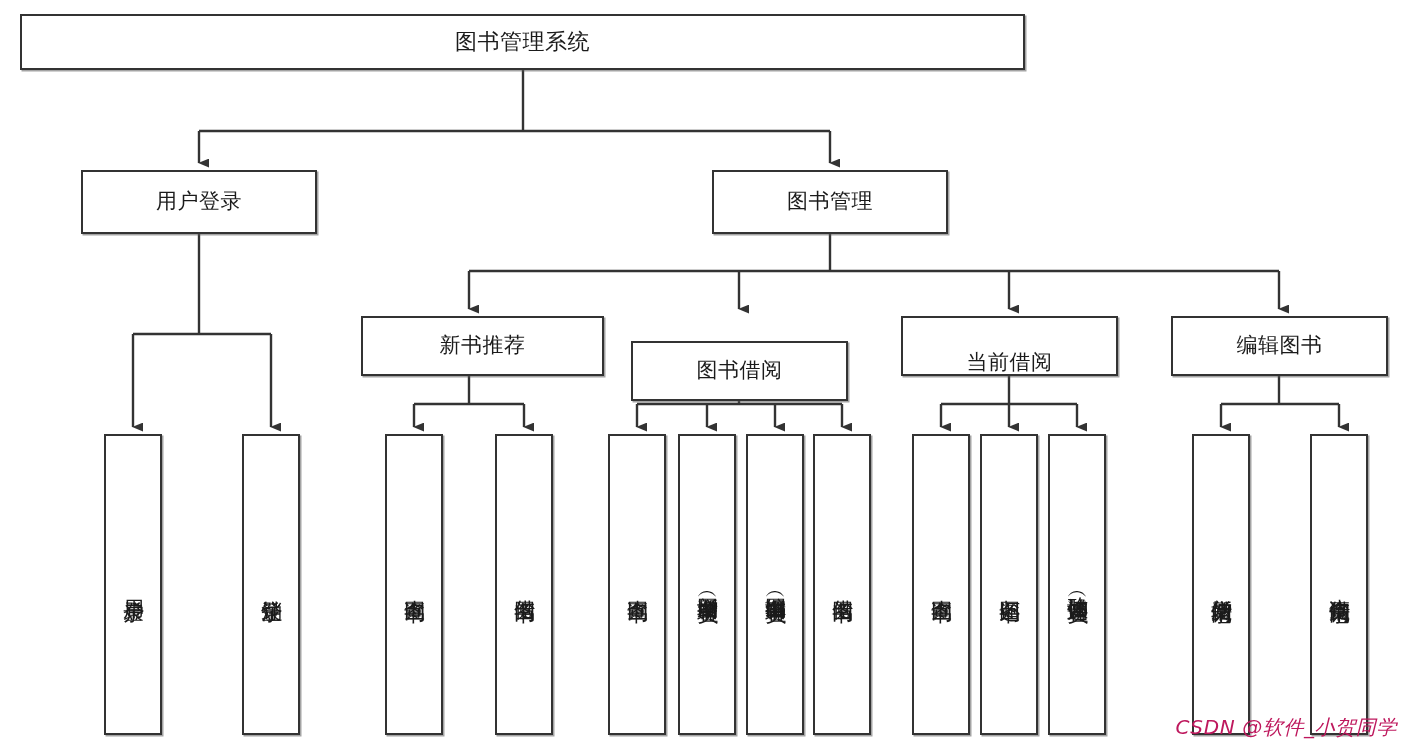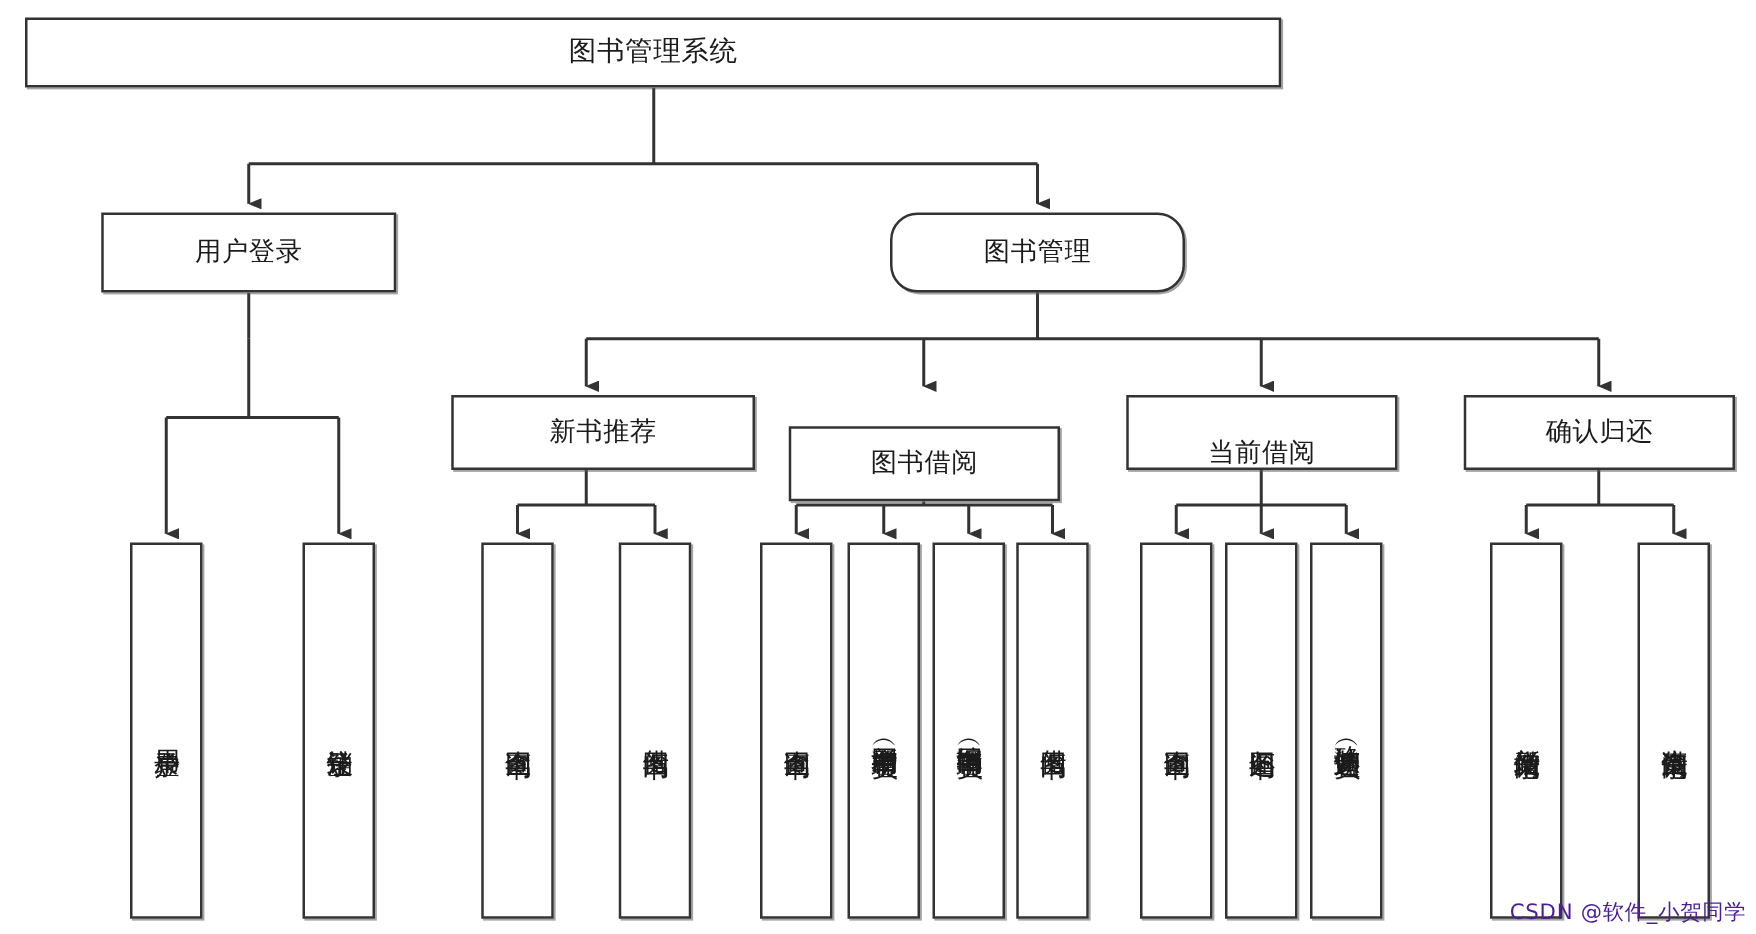--- a/index.html
+++ b/index.html
@@ -49,25 +49,26 @@
     line-height: 1.12;
     letter-spacing: 1px;
     white-space: nowrap;
     text-align: center;
   }
   .level1 .node-label-h { font-size: 22px; }
   .watermark {
     position: absolute;
     right: 8px;
     bottom: 6px;
-    font-size: 17px;
-    color: #4c1d95;
+    font-size: 20px;
+    color: #be185d;
     letter-spacing: 0.6px;
     white-space: nowrap;
     pointer-events: none;
+    font-style: italic;
   }
 </style>
 </head>
 <body>
 
 <div id="diagram-root">
 
   <svg class="diagram-canvas" viewBox="0 0 1405 747">
     <defs>
       <marker id="arrowhead" markerWidth="9" markerHeight="11" refX="4.5" refY="10.2" orient="auto" markerUnits="userSpaceOnUse">
@@ -119,35 +120,35 @@
     </g>
   </svg>
 
   <div class="node-box level1" style="left:20px; top:14px; width:1005px; height:56px;">
     <span class="node-label-h">图书管理系统</span>
   </div>
 
   <div class="node-box" style="left:81px; top:170px; width:236px; height:64px;">
     <span class="node-label-h">用户登录</span>
   </div>
-  <div class="node-box" style="left:712px; top:170px; width:236px; height:64px;border-radius:22px;">
+  <div class="node-box" style="left:712px; top:170px; width:236px; height:64px;">
     <span class="node-label-h">图书管理</span>
   </div>
 
   <div class="node-box" style="left:361px; top:316px; width:243px; height:60px;">
     <span class="node-label-h">新书推荐</span>
   </div>
   <div class="node-box" style="left:631px; top:316px; width:217px; height:60px;margin-top:25px;">
     <span class="node-label-h">图书借阅</span>
   </div>
   <div class="node-box" style="left:901px; top:316px; width:217px; height:60px;align-items:flex-end;">
     <span class="node-label-h">当前借阅</span>
   </div>
   <div class="node-box" style="left:1171px; top:316px; width:217px; height:60px;">
-    <span class="node-label-h">确认归还</span>
+    <span class="node-label-h">编辑图书</span>
   </div>
 
   <div class="node-box" style="left:104px; top:434px; width:58px; height:301px;">
     <span class="node-label-v">用户登录</span>
   </div>
   <div class="node-box" style="left:242px; top:434px; width:58px; height:301px;">
     <span class="node-label-v">注销登录</span>
   </div>
 
   <div class="node-box" style="left:385px; top:434px; width:58px; height:301px;">

